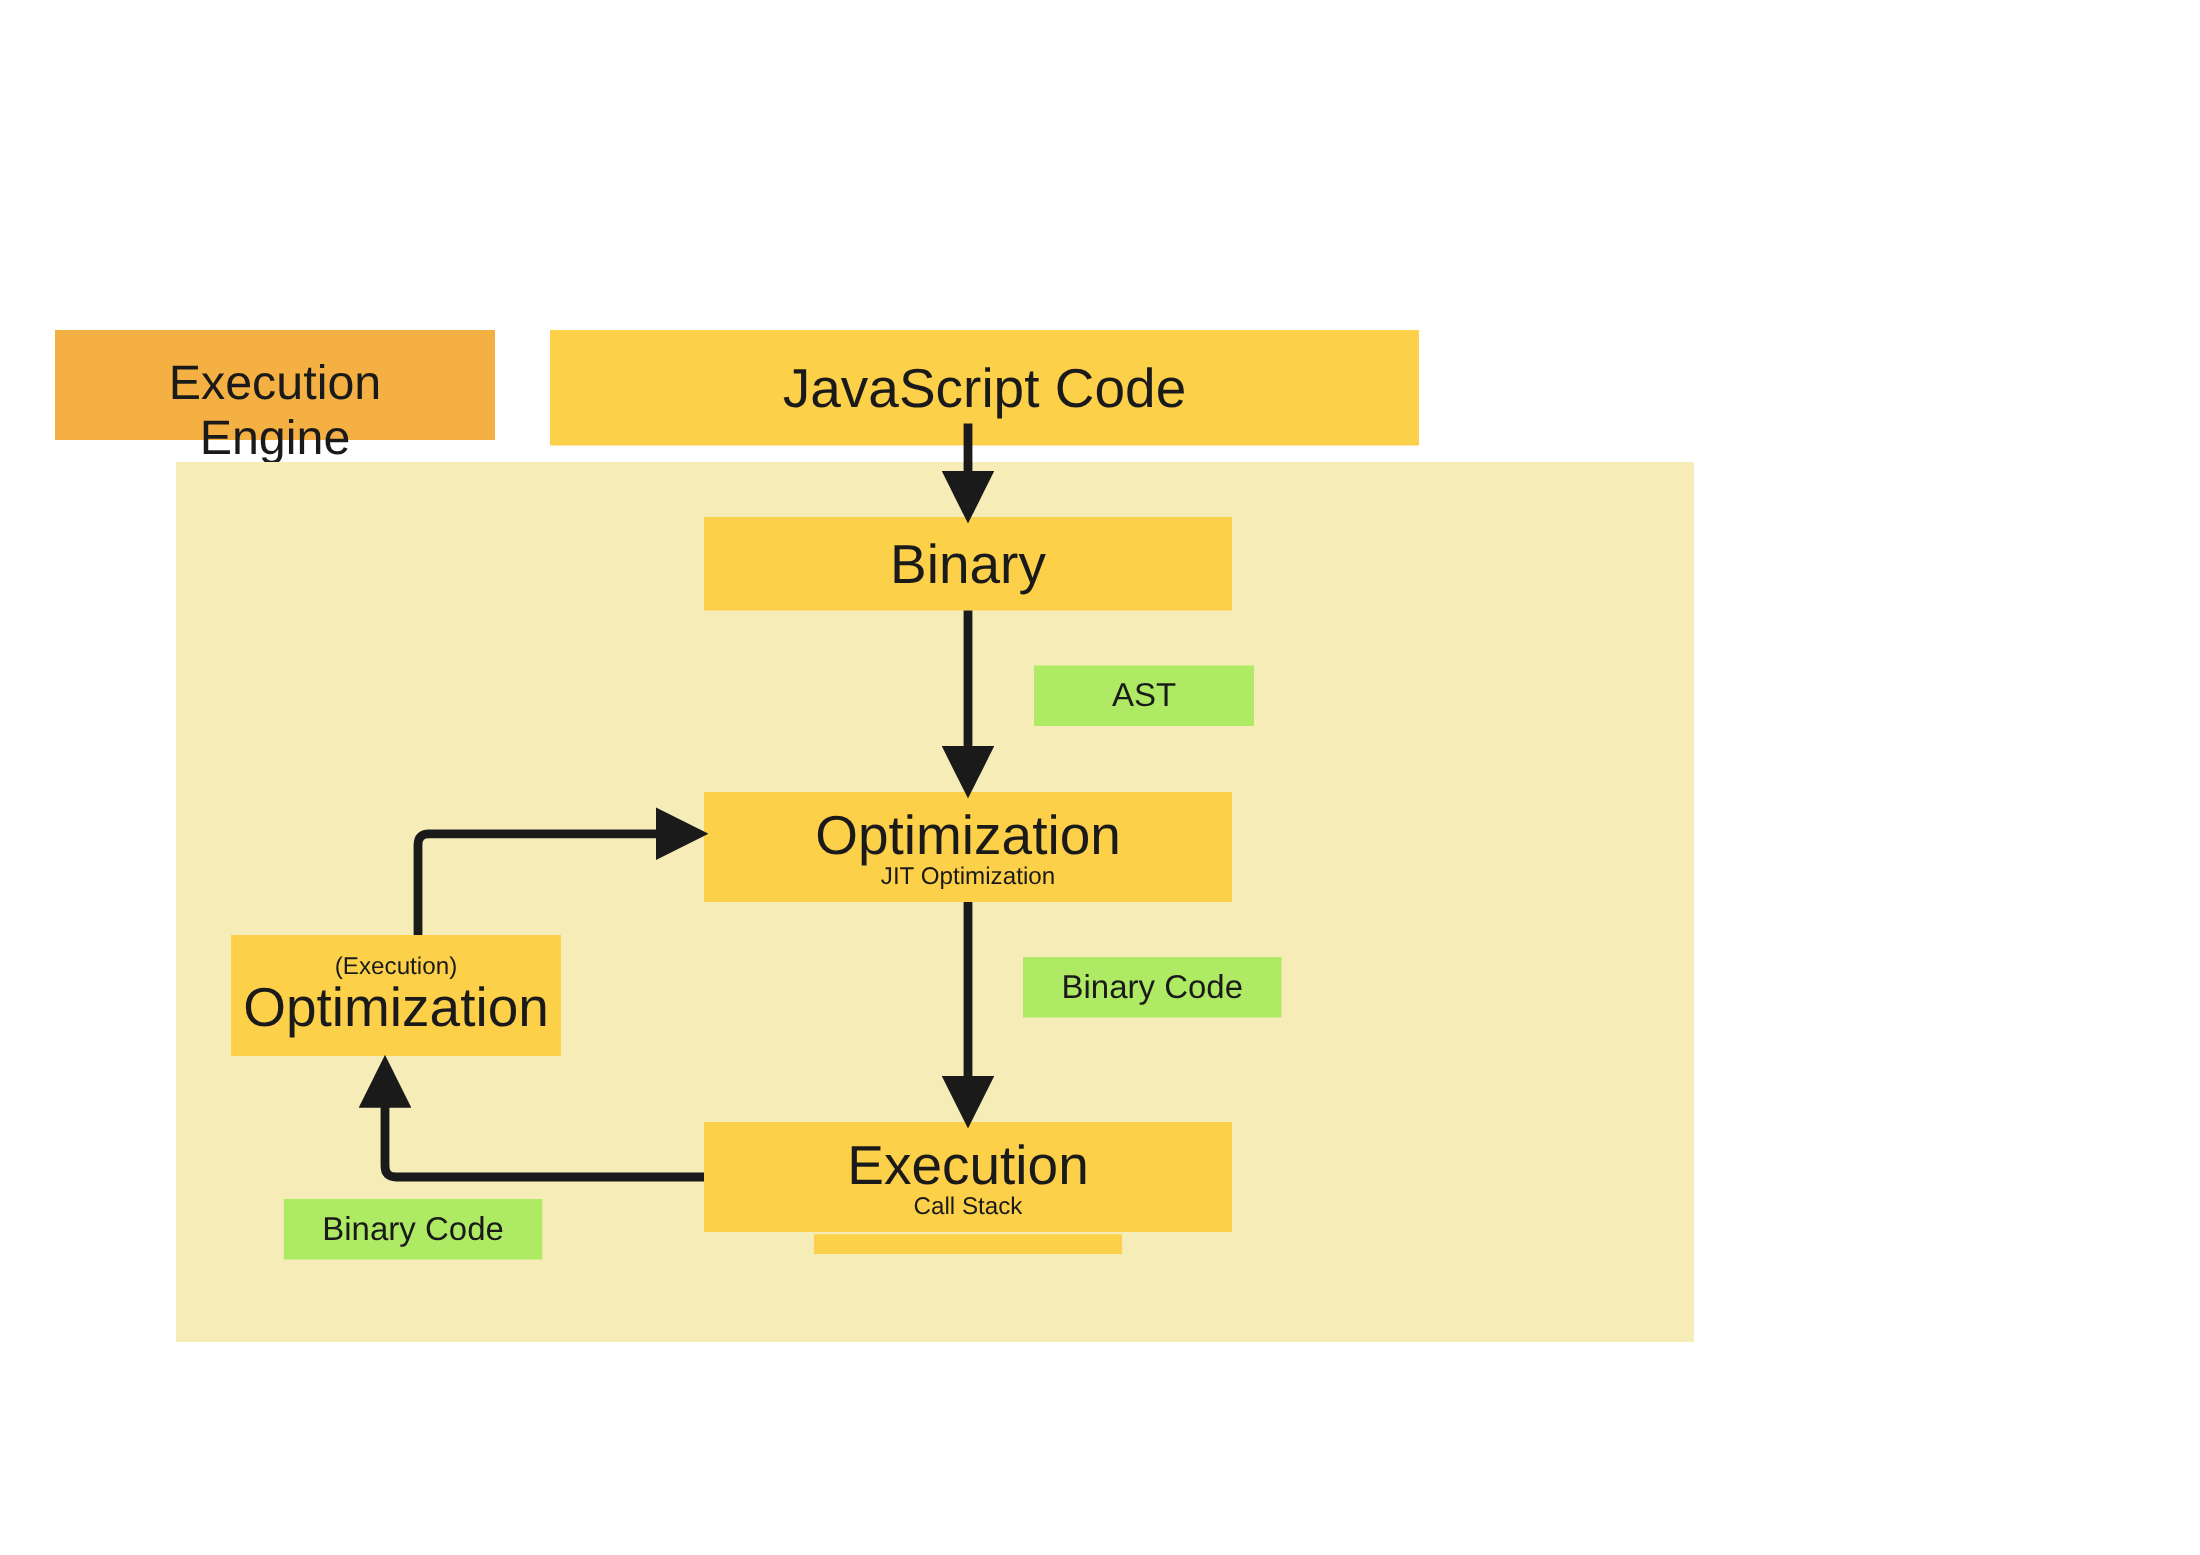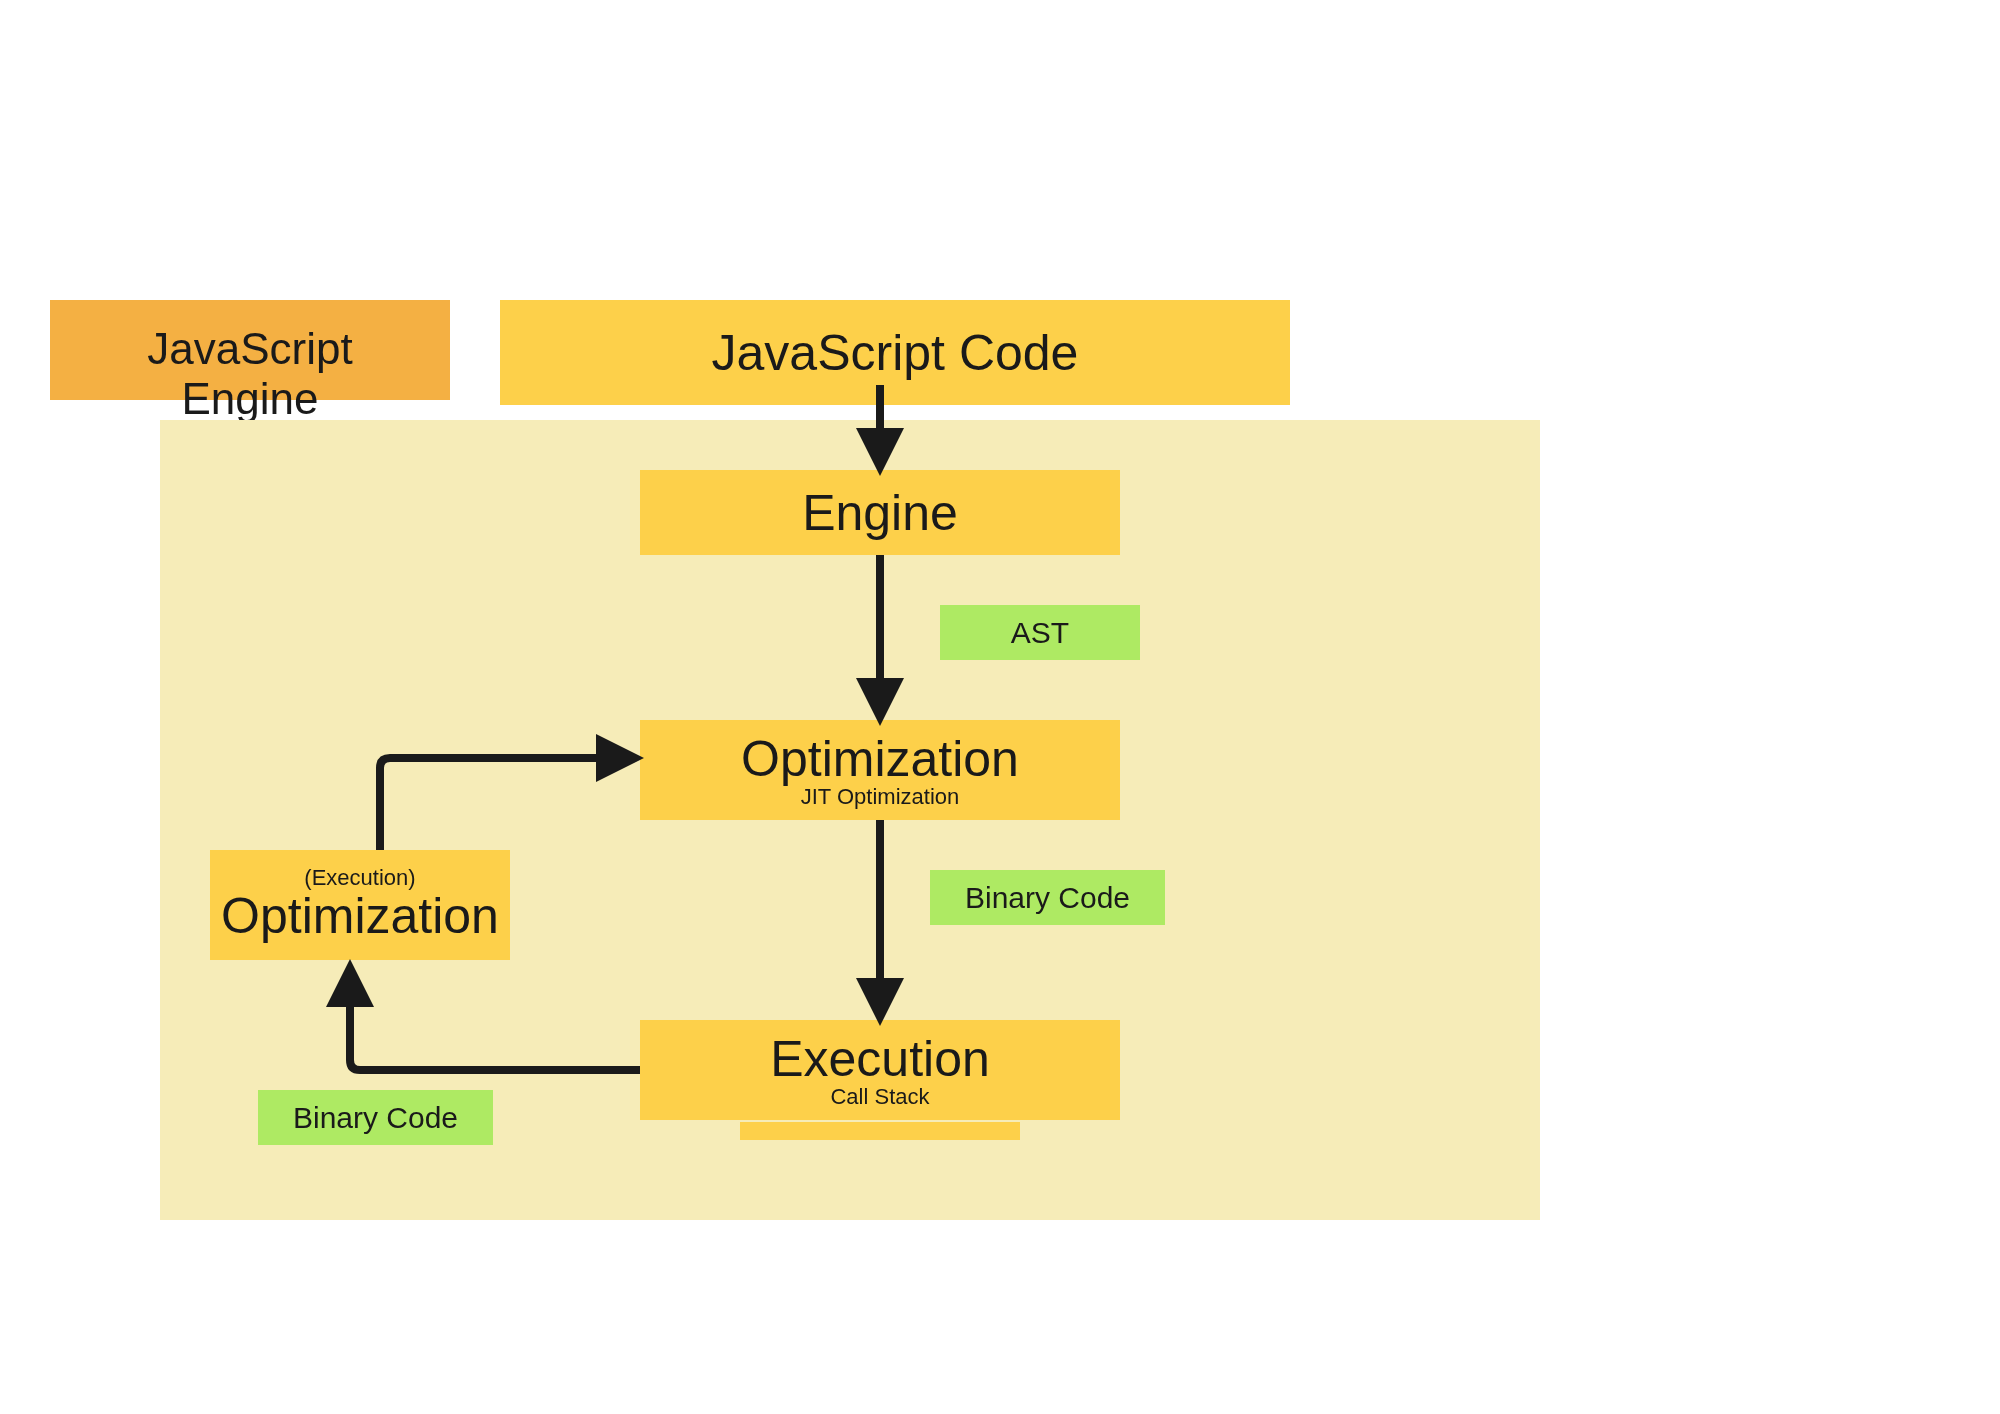--- a/index.html
+++ b/index.html
@@ -57,30 +57,30 @@
       padding: 12px 12px;
     }
     .arrow {
       position: absolute;
       pointer-events: none;
     }
   </style>
 </head>
 <body>
 
-<div class="engine-label" style="left: 50px; top: 300px; width: 400px; height: 100px;">JavaScript Engine</div>
+<div class="engine-label" style="left: 50px; top: 300px; width: 400px; height: 100px;">Execution Engine</div>
 
 <div class="canvas" style="left: 160px; top: 420px; width: 1380px; height: 800px;"></div>
 
 <div class="yellow-box" style="left: 500px; top: 300px; width: 790px; height: 105px;">
   <div class="main">JavaScript Code</div>
 </div>
 
 <div class="yellow-box" style="left: 640px; top: 470px; width: 480px; height: 85px;">
-  <div class="main">Engine</div>
+  <div class="main">Binary</div>
 </div>
 
 <div class="yellow-box" style="left: 640px; top: 720px; width: 480px; height: 100px;">
   <div class="main">Optimization</div>
   <div class="sub-bottom">JIT Optimization</div>
 </div>
 
 <div class="yellow-box" style="left: 640px; top: 1020px; width: 480px; height: 100px;">
   <div class="main">Execution</div>
   <div class="sub-bottom">Call Stack</div>

